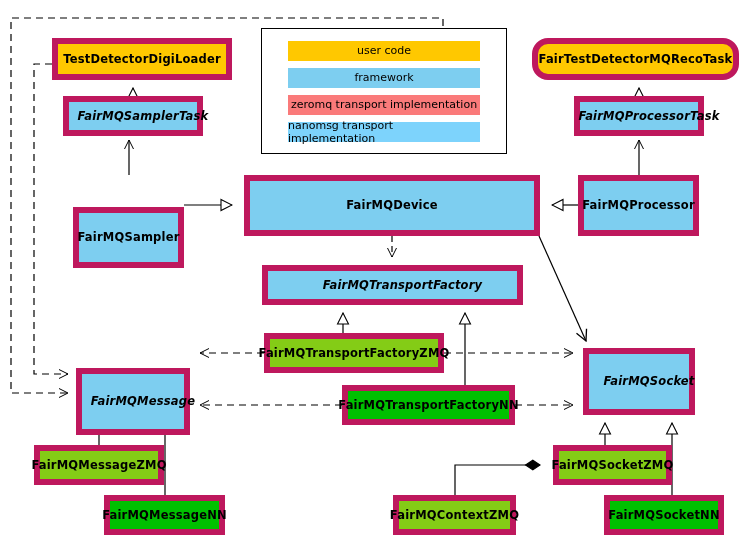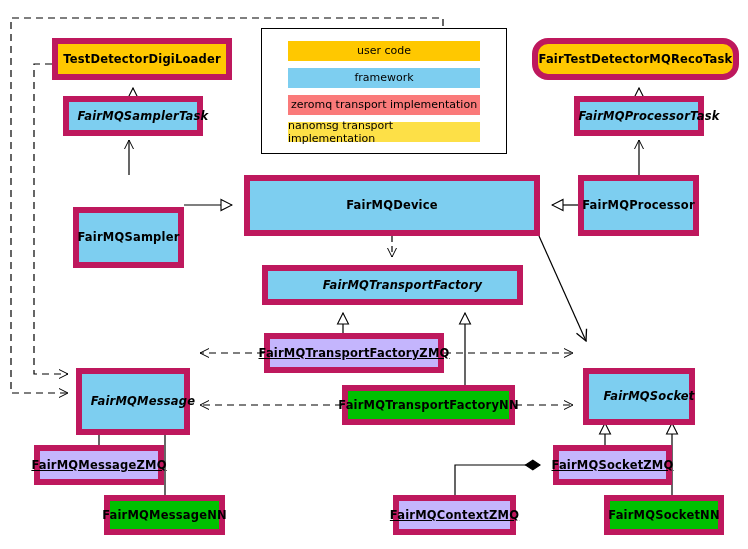--- a/index.html
+++ b/index.html
@@ -34,21 +34,21 @@
     font-size: 11.5px;
     font-weight: bold;
     color: #000000;
     line-height: 1.1;
     letter-spacing: 0.2px;
     z-index: 5;
   }
   .node.abstract { font-style: italic; padding-left: 20px; }
   .c-user { background: #FFC800; }
   .c-framework { background: #7DCEF0; }
-  .c-zmq { background: #c4b5fd; text-decoration: underline; }
+  .c-zmq { background: #84cc16; }
   .c-nn { background: #00C000; }
 
   
   #legend {
     position: absolute;
     box-sizing: border-box;
     border: 1px solid #000000;
     background: #ffffff;
     z-index: 6;
     display: flex;
@@ -132,33 +132,33 @@
 
       <path d="M 455 495 L 455 465 L 540 465" marker-end="url(#filledDiamond)"></path>
 
     </g>
   </svg>
 
   <div id="legend" style="left: 261px; top: 28px; width: 246px; height: 126px;">
       <div class="legend-row" style="background: rgb(255, 200, 0);">user code</div>
       <div class="legend-row" style="background: rgb(125, 206, 240);">framework</div>
       <div class="legend-row" style="background: rgb(250, 122, 122);">zeromq transport implementation</div>
-      <div class="legend-row" style="background: #fde047;">nanomsg transport implementation</div>
+      <div class="legend-row" style="background: #7dd3fc;">nanomsg transport implementation</div>
     </div>
 
 <div class="node c-user" style="left: 52px; top: 38px; width: 180px; height: 42px;">TestDetectorDigiLoader</div>
     <div class="node c-user" style="left: 532px; top: 38px; width: 207px; height: 42px; border-radius: 16px;">FairTestDetectorMQRecoTask</div>
     <div class="node c-framework abstract" style="left: 63px; top: 96px; width: 140px; height: 40px;">FairMQSamplerTask</div>
     <div class="node c-framework abstract" style="left: 574px; top: 96px; width: 130px; height: 40px;">FairMQProcessorTask</div>
     <div class="node c-framework" style="left: 73px; top: 175px; width: 111px; height: 61px; margin-top: 32px;">FairMQSampler</div>
     <div class="node c-framework" style="left: 244px; top: 175px; width: 296px; height: 61px;">FairMQDevice</div>
     <div class="node c-framework" style="left: 578px; top: 175px; width: 121px; height: 61px;">FairMQProcessor</div>
     <div class="node c-framework abstract" style="left: 262px; top: 265px; width: 261px; height: 40px;">FairMQTransportFactory</div>
     <div class="node c-zmq" style="left: 264px; top: 333px; width: 180px; height: 40px;">FairMQTransportFactoryZMQ</div>
     <div class="node c-nn" style="left: 342px; top: 385px; width: 173px; height: 40px;">FairMQTransportFactoryNN</div>
     <div class="node c-framework abstract" style="left: 76px; top: 368px; width: 114px; height: 67px;">FairMQMessage</div>
-    <div class="node c-framework abstract" style="left: 583px; top: 348px; width: 112px; height: 57px; margin-top: 20px;">FairMQSocket</div>
+    <div class="node c-framework abstract" style="left: 583px; top: 348px; width: 112px; height: 67px;">FairMQSocket</div>
     <div class="node c-zmq" style="left: 34px; top: 445px; width: 130px; height: 40px;">FairMQMessageZMQ</div>
     <div class="node c-nn" style="left: 104px; top: 495px; width: 121px; height: 40px;">FairMQMessageNN</div>
     <div class="node c-zmq" style="left: 553px; top: 445px; width: 119px; height: 40px;">FairMQSocketZMQ</div>
     <div class="node c-zmq" style="left: 393px; top: 495px; width: 123px; height: 40px;">FairMQContextZMQ</div>
     <div class="node c-nn" style="left: 604px; top: 495px; width: 120px; height: 40px;">FairMQSocketNN</div>
   </div>
 
 </body></html>

